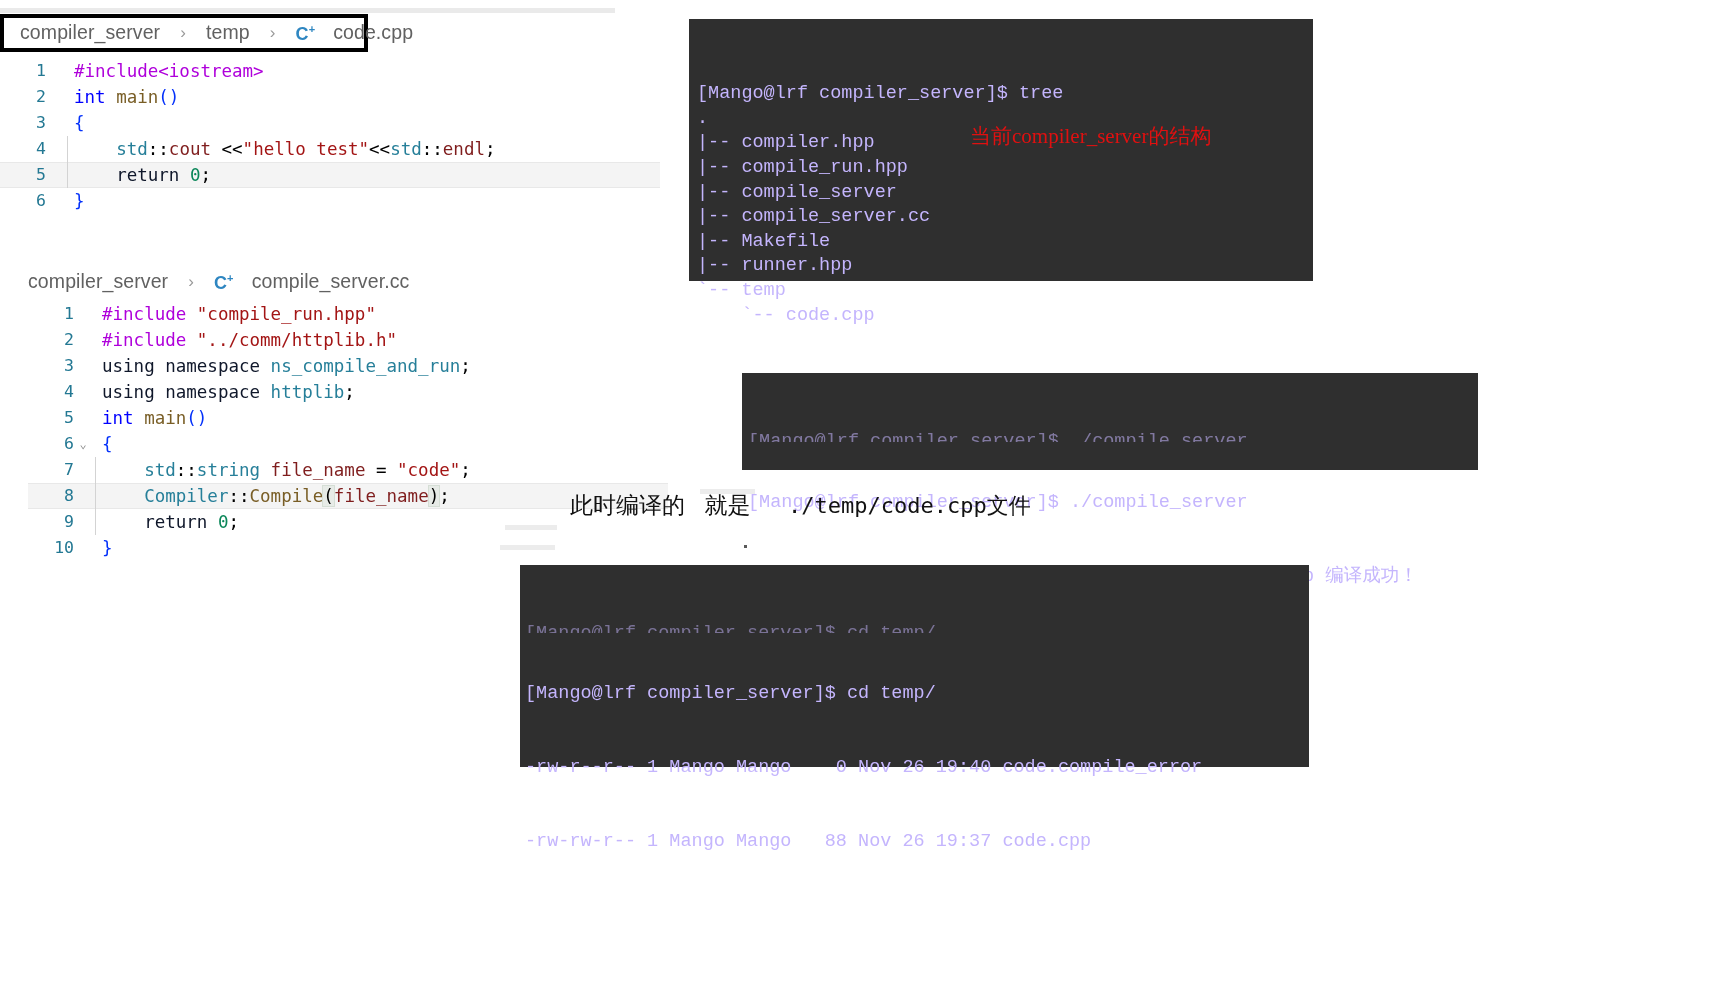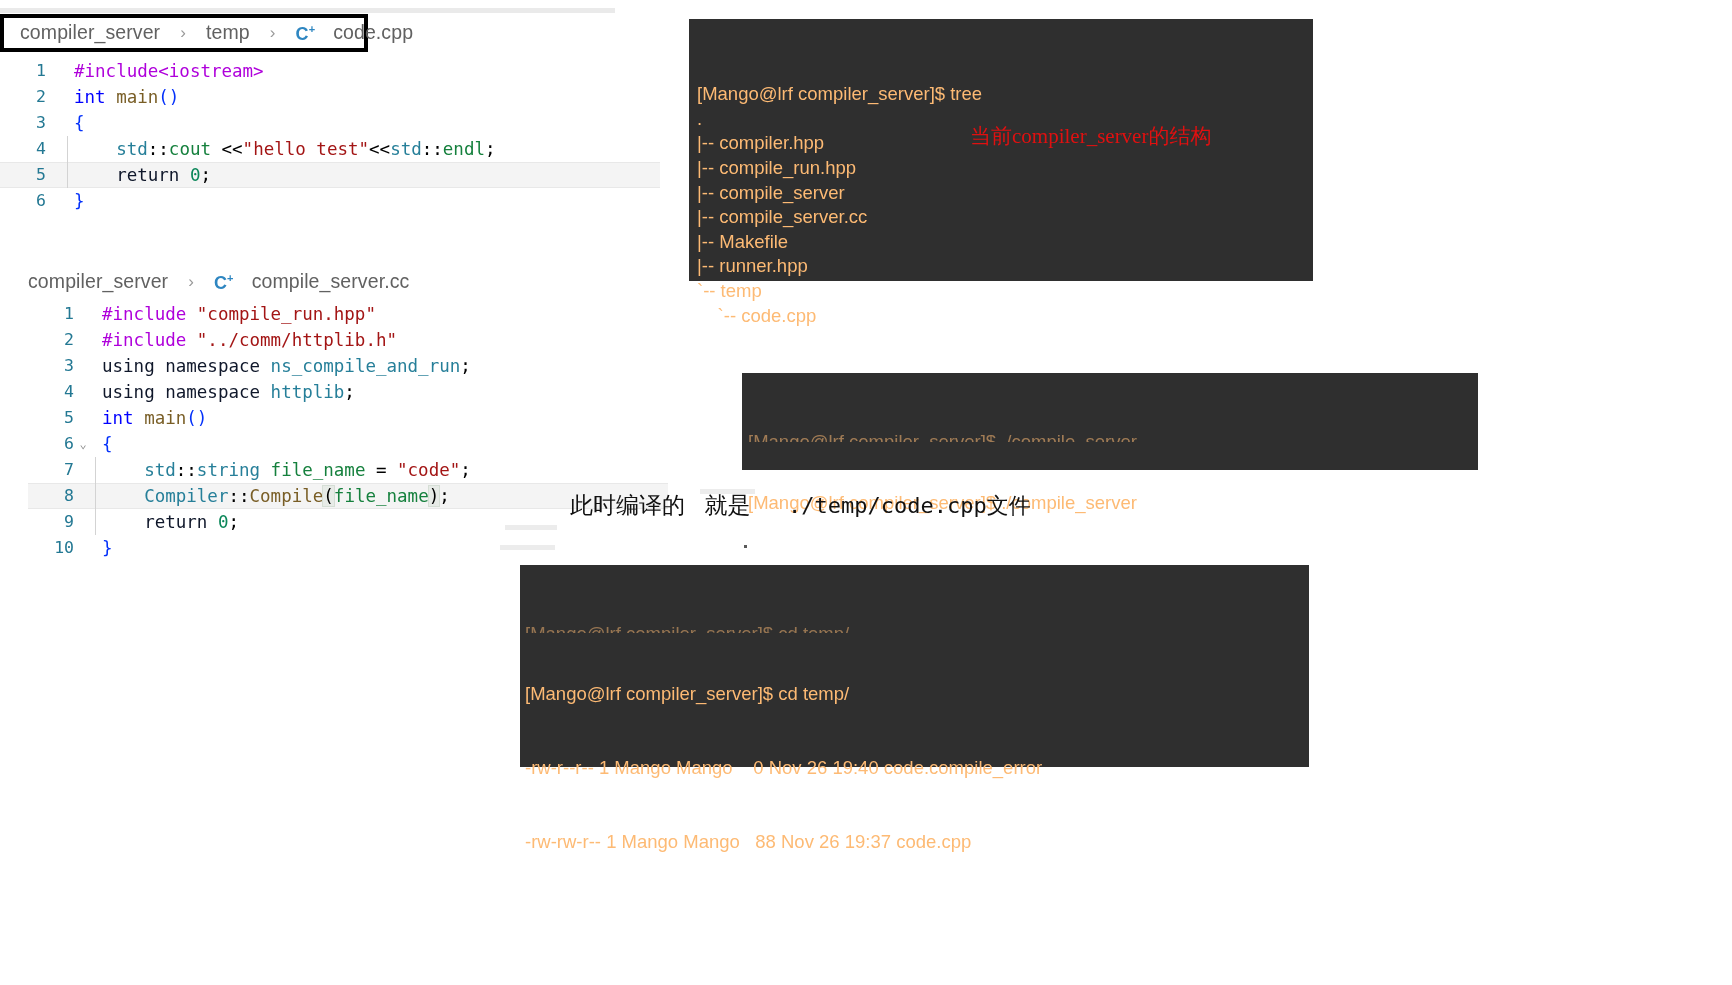--- a/index.html
+++ b/index.html
@@ -90,21 +90,21 @@
   .code .txt {
     flex: 1 1 auto;
     padding-left: 10px;
     position: relative;
   }
 
   
   .t-pre   { color: #af00db; }            
   .t-key   { color: #0000ff; }            
   .t-kw2   { color: #0f172a; }            
-  .t-id    { color: #15803d; margin-top: 24px; }            
+  .t-id    { color: #7f1d1d; margin-top: 24px; }            
   .t-fn    { color: #795e26; }            
   .t-str   { color: #a31515; }            
   .t-num   { color: #098658; }            
   .t-punc  { color: #000000; }
   .t-type  { color: #267f99; }
   .t-brace { color: #0431fa; }
 
   .indent-guide {
     position: absolute;
     left: 3px;
@@ -134,22 +134,22 @@
   .ruler-top {
     position: absolute;
     height: 5px;
     background: #eaeaea;
   }
 
   
   .terminal {
     position: absolute;
     background: #2f2f2f;
-    color: #fdba74;
-    font-family: Liberation Sans, sans-serif;
+    color: #c4b5fd;
+    font-family: Liberation Mono, monospace;
     font-size: 18.5px;
     line-height: 24.6px;
     white-space: pre;
     box-sizing: border-box;
   }
   .terminal .tline { display: block; height: 24.6px; }
   .cursor-block {
     display: inline-block;
     width: 11px;
     height: 19px;

